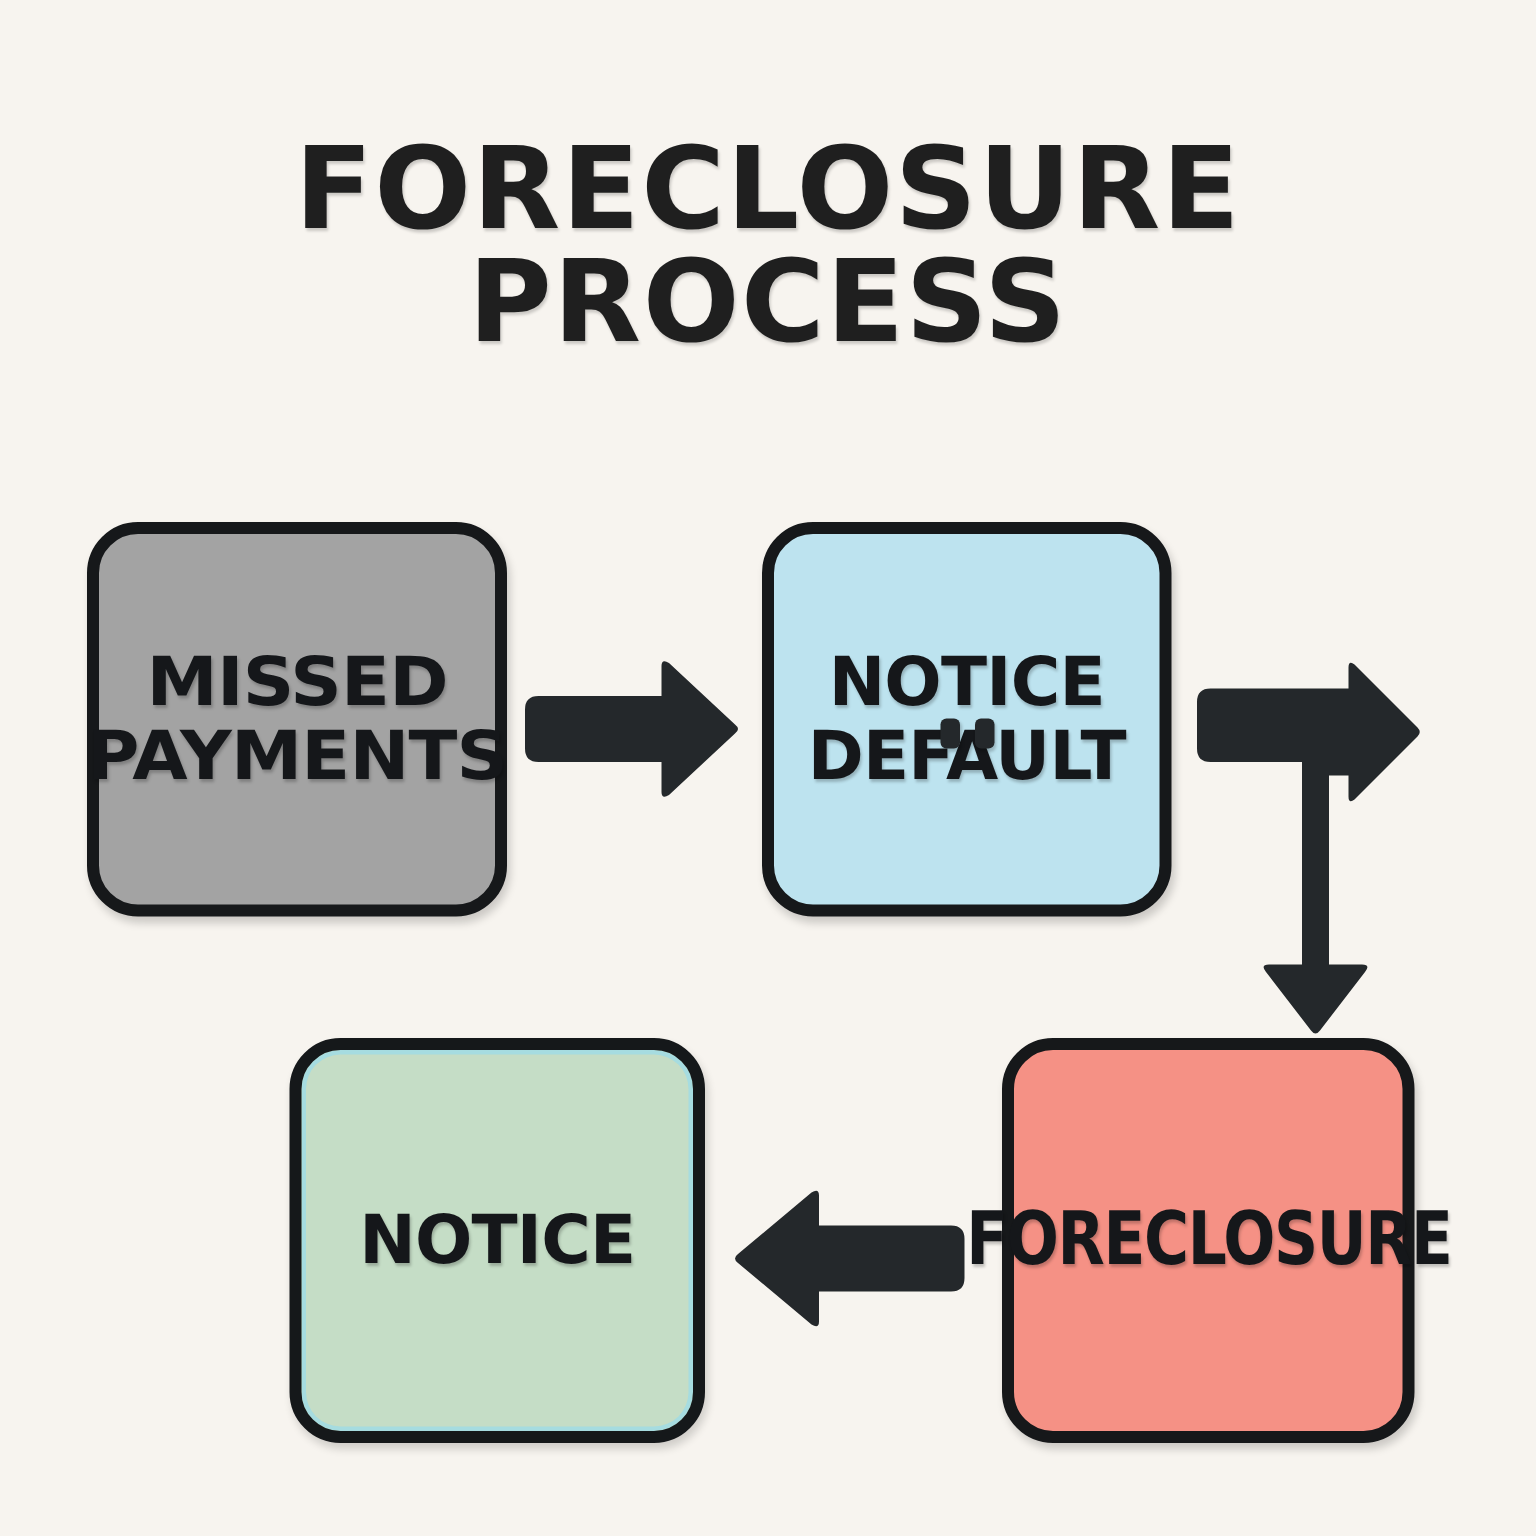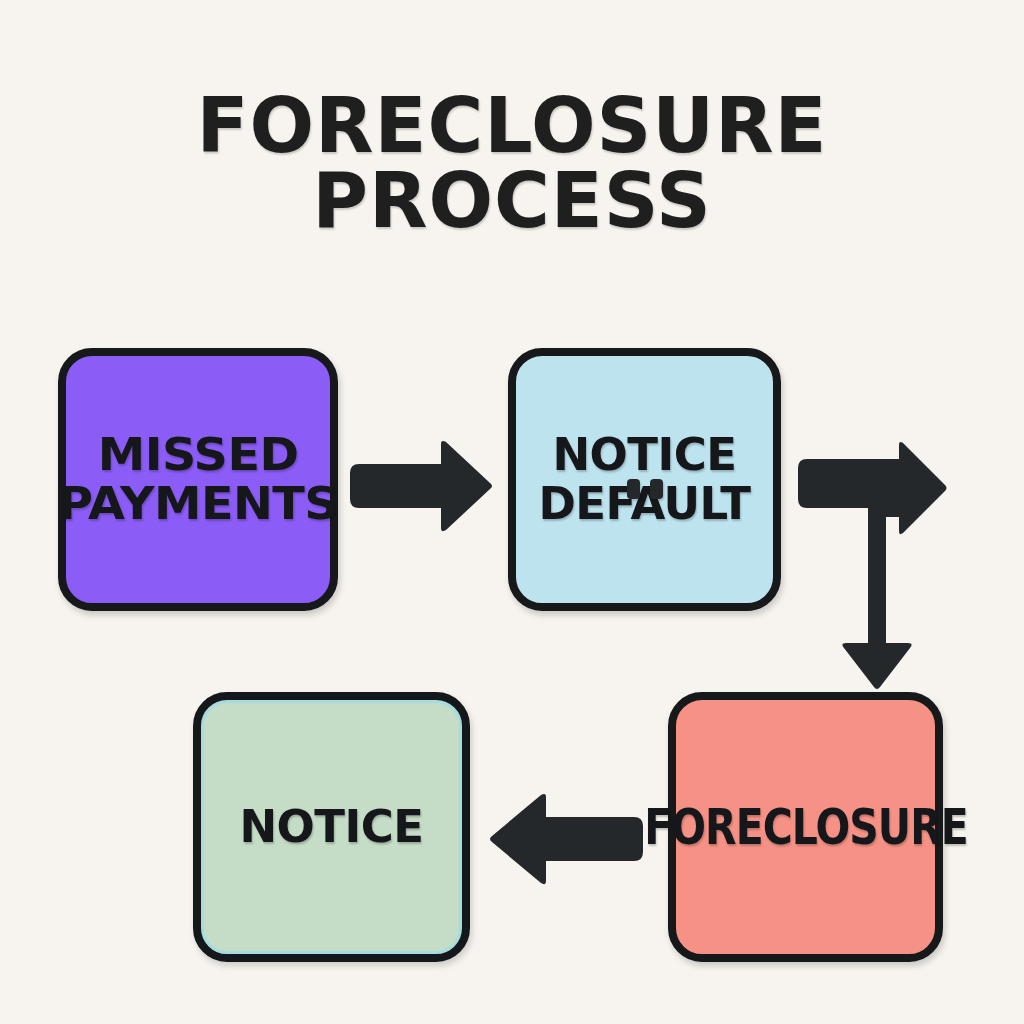--- a/index.html
+++ b/index.html
@@ -64,21 +64,21 @@
   }
   .node .label .l {
     display: block;
   }
 
   #node-missed-payments {
     left: 58px;
     top: 348px;
     width: 280px;
     height: 263px;
-    background: #8b5cf6;
+    background: #a3a3a3;
   }
   #node-missed-payments .label {
     font-size: 45px;
     letter-spacing: -0.5px;
     transform: scaleX(1.06);
   }
 
   #node-notice-default {
     left: 508px;
     top: 348px;

